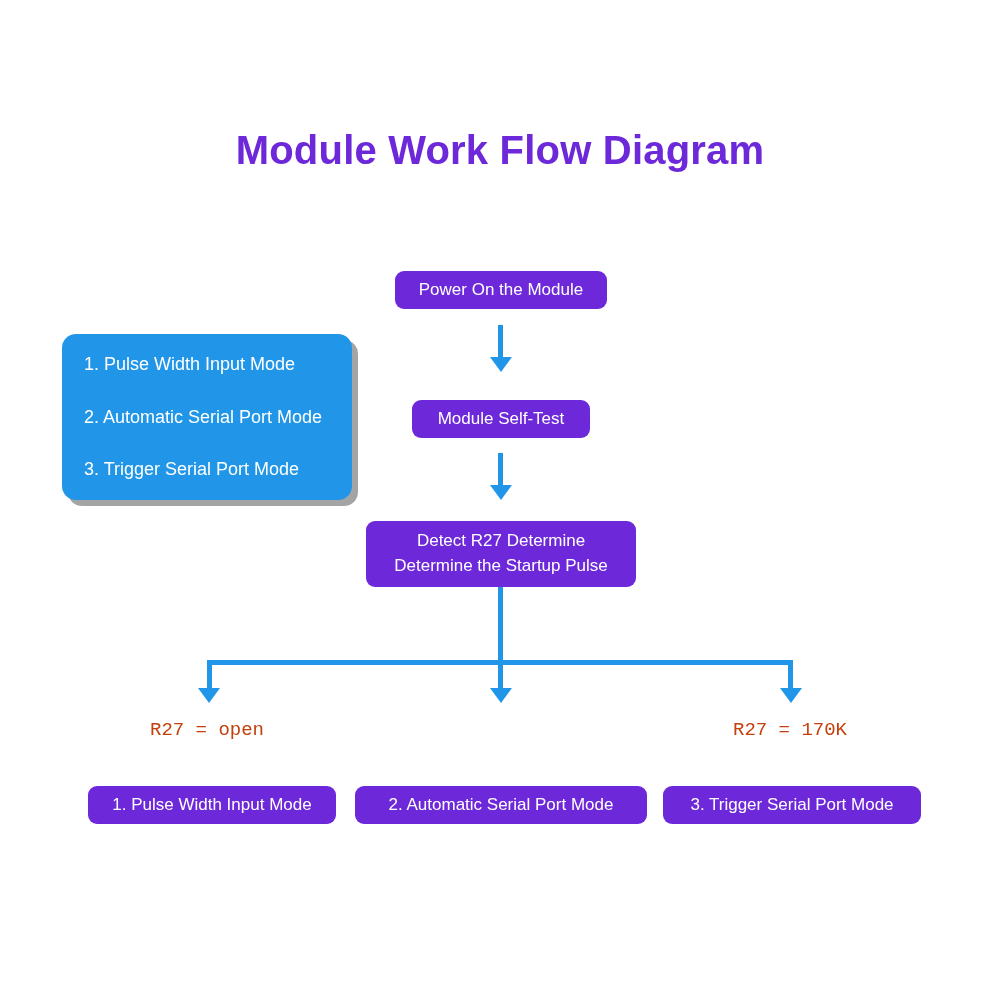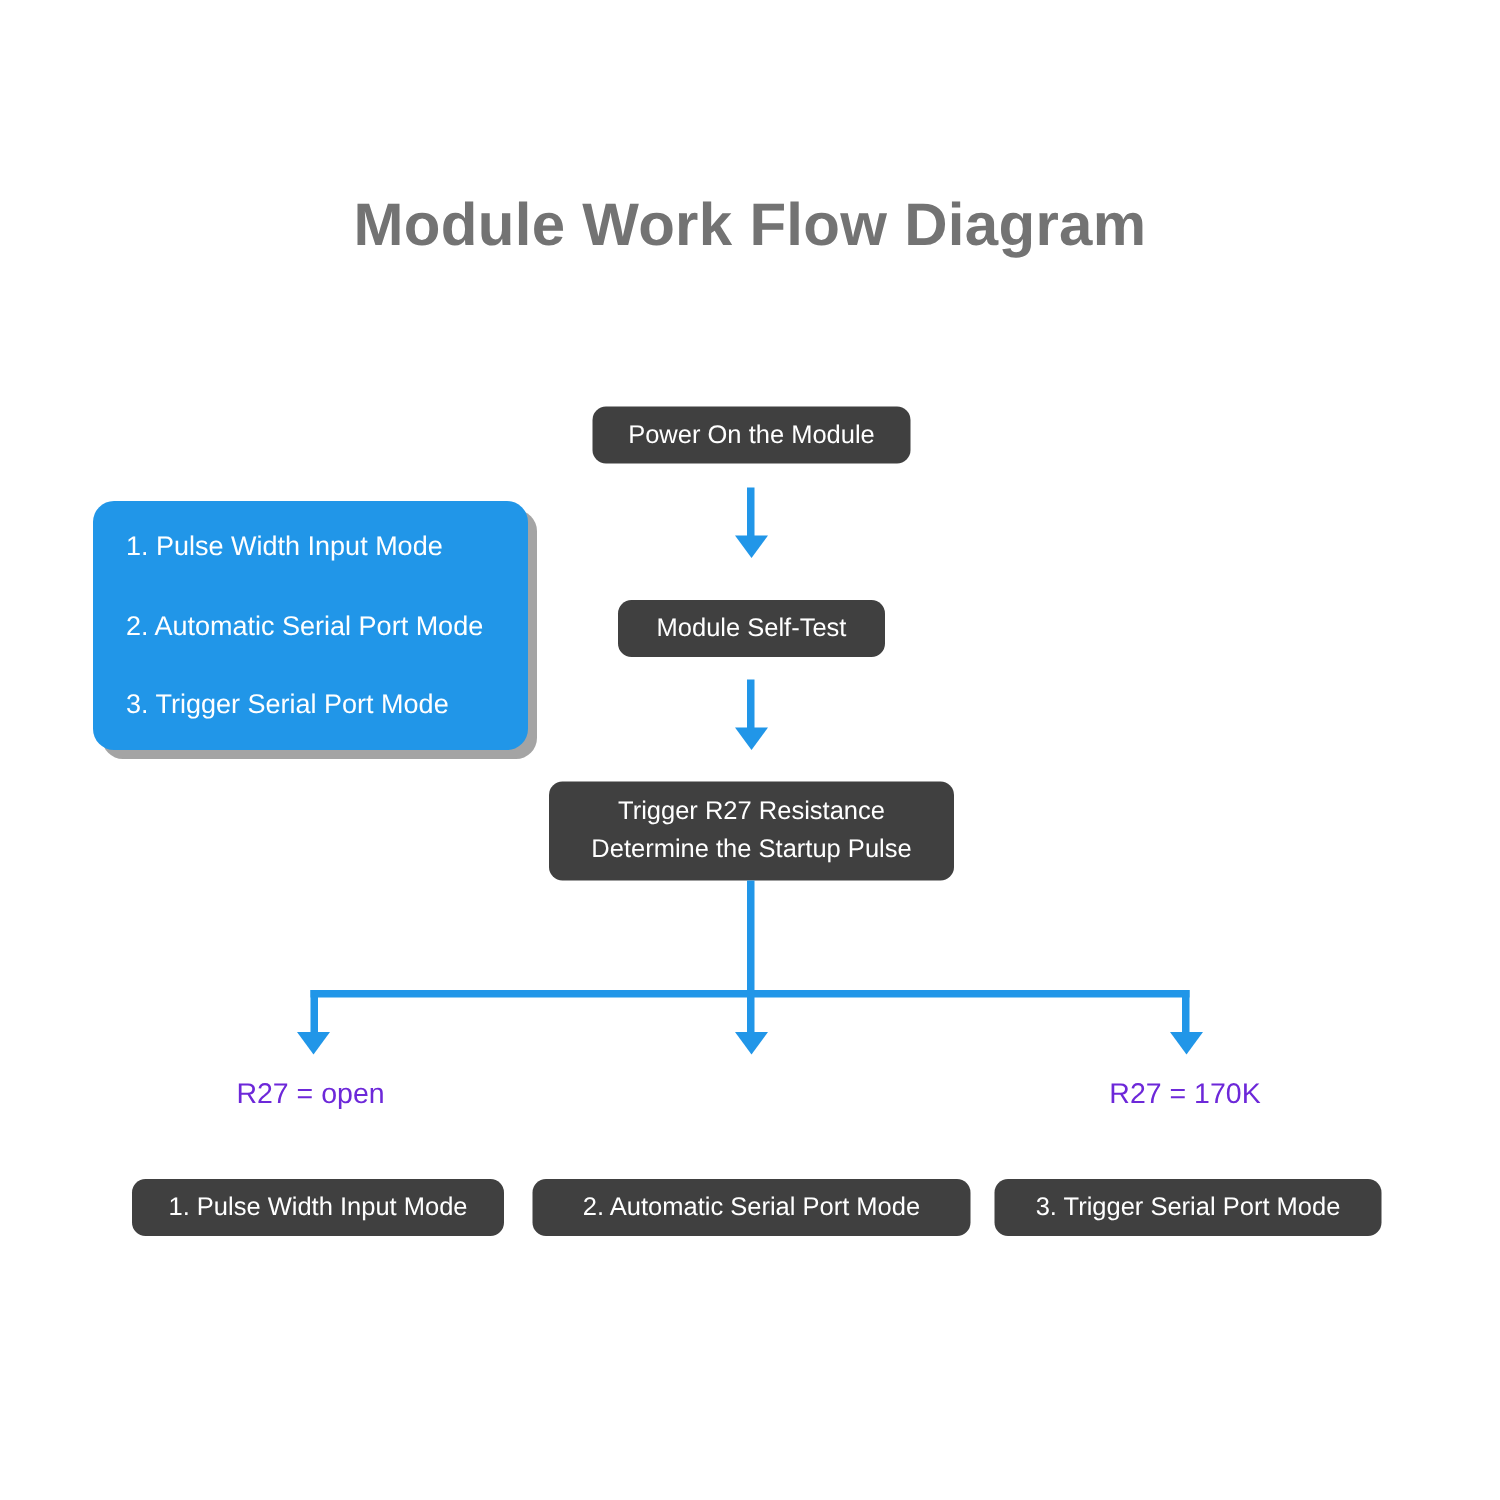--- a/index.html
+++ b/index.html
@@ -8,29 +8,29 @@
     background:#ffffff;
     font-family:"Liberation Sans", sans-serif;
     overflow:hidden;
   }
   #canvas{position:relative;width:1000px;height:1000px;}
 
   .title{
     position:absolute;
     left:0;right:0;top:128px;
     text-align:center;
-    color:#737373;
+    color:#6d28d9;
     font-size:40px;
     font-weight:bold;
     letter-spacing:0.2px;
   }
 
   .box{
     position:absolute;
-    background:#404040;
+    background:#6d28d9;
     color:#ffffff;
     border-radius:9px;
     display:flex;
     flex-direction:column;
     align-items:center;
     justify-content:center;
     text-align:center;
     font-size:17px;
     line-height:1.45;
     box-sizing:border-box;
@@ -48,24 +48,25 @@
     display:flex;
     flex-direction:column;
     justify-content:space-between;
     font-size:18px;
     box-shadow:6px 6px 0 rgba(90,90,90,0.55);
   }
   .modes-box .mode-line{white-space:nowrap;}
 
   .label{
     position:absolute;
-    color:#6d28d9;
+    color:#c2410c;
     font-size:19px;
     text-align:center;
     white-space:nowrap;
+    font-family:Liberation Mono, monospace;
   }
 
   .conn{position:absolute;background:#2196e8;}
   .vline{width:5px;}
   .hline{height:5px;}
   .arrow{
     position:absolute;
     width:0;height:0;
     border-left:11px solid transparent;
     border-right:11px solid transparent;
@@ -93,21 +94,21 @@
   <div class="arrow" style="left:490px;top:357px;"></div>
 
   <div class="box" style="left:412px;top:400px;width:178px;height:38px;">
     <span>Module Self-Test</span>
   </div>
 
   <div class="conn vline" style="left:498px;top:453px;height:36px;"></div>
   <div class="arrow" style="left:490px;top:485px;"></div>
 
   <div class="box" style="left:366px;top:521px;width:270px;height:66px;">
-    <span>Trigger R27 Resistance</span>
+    <span>Detect R27 Determine</span>
     <span>Determine the Startup Pulse</span>
   </div>
 
   <div class="conn vline" style="left:498px;top:587px;height:75px;"></div>
   <div class="conn hline" style="left:207px;top:660px;width:586px;"></div>
 
   <div class="conn vline" style="left:207px;top:660px;height:32px;"></div>
   <div class="arrow" style="left:198px;top:688px;"></div>
 
   <div class="conn vline" style="left:498px;top:660px;height:32px;"></div>

